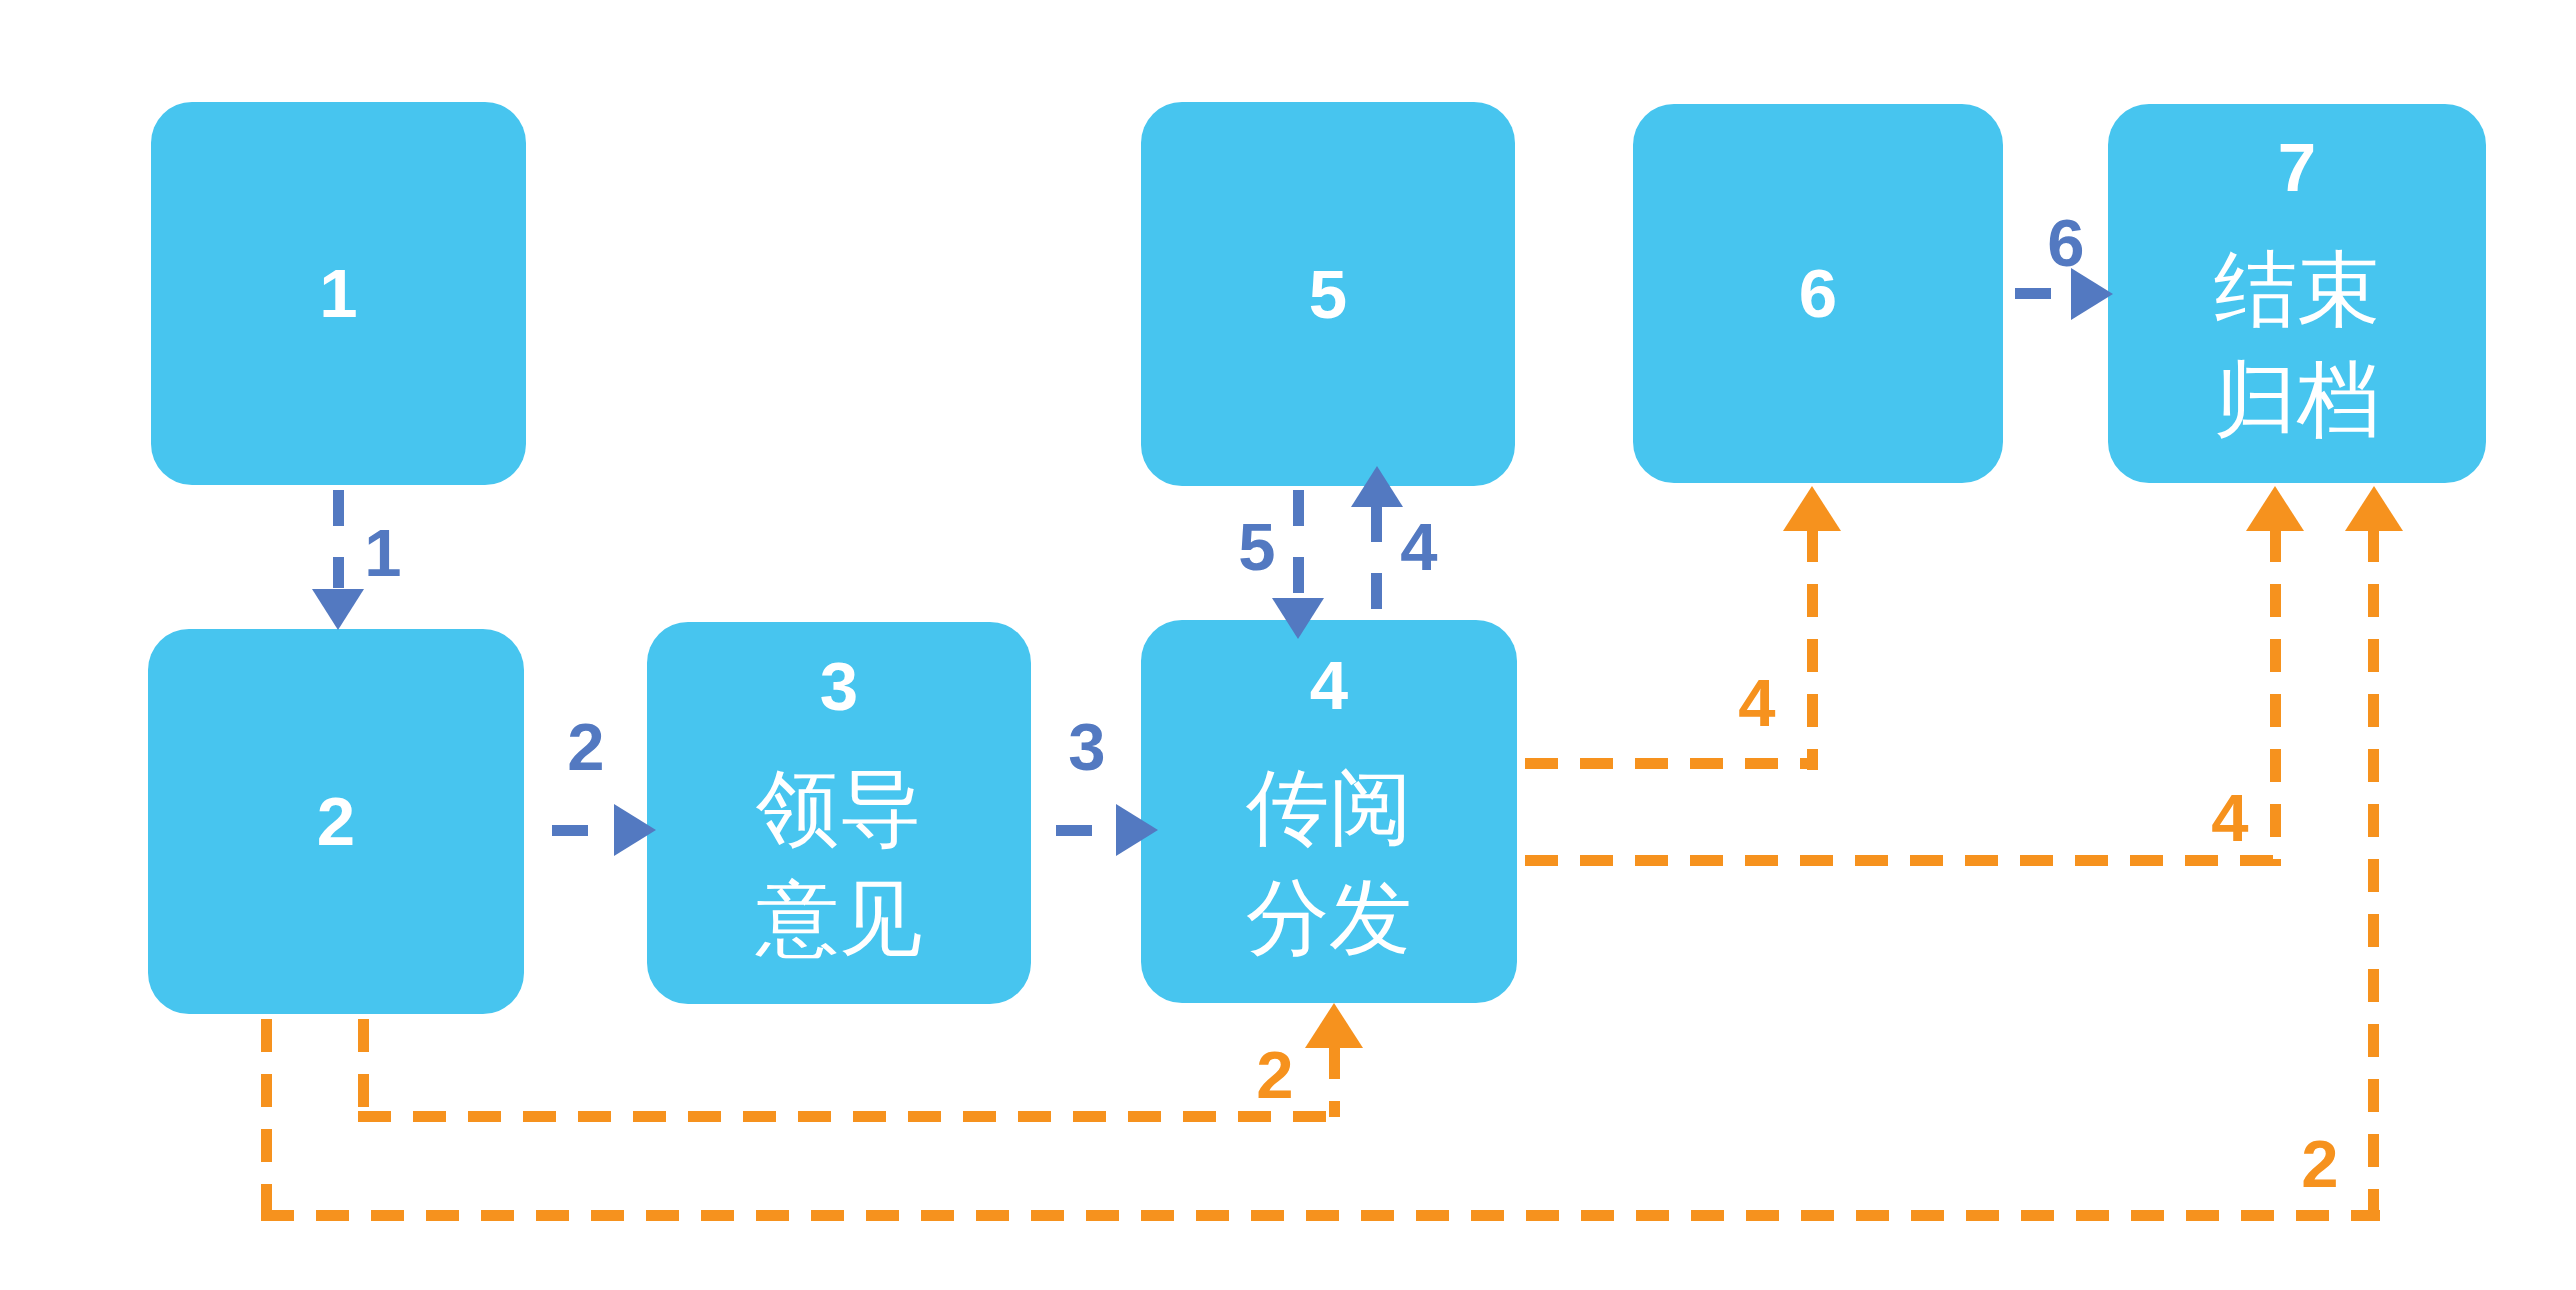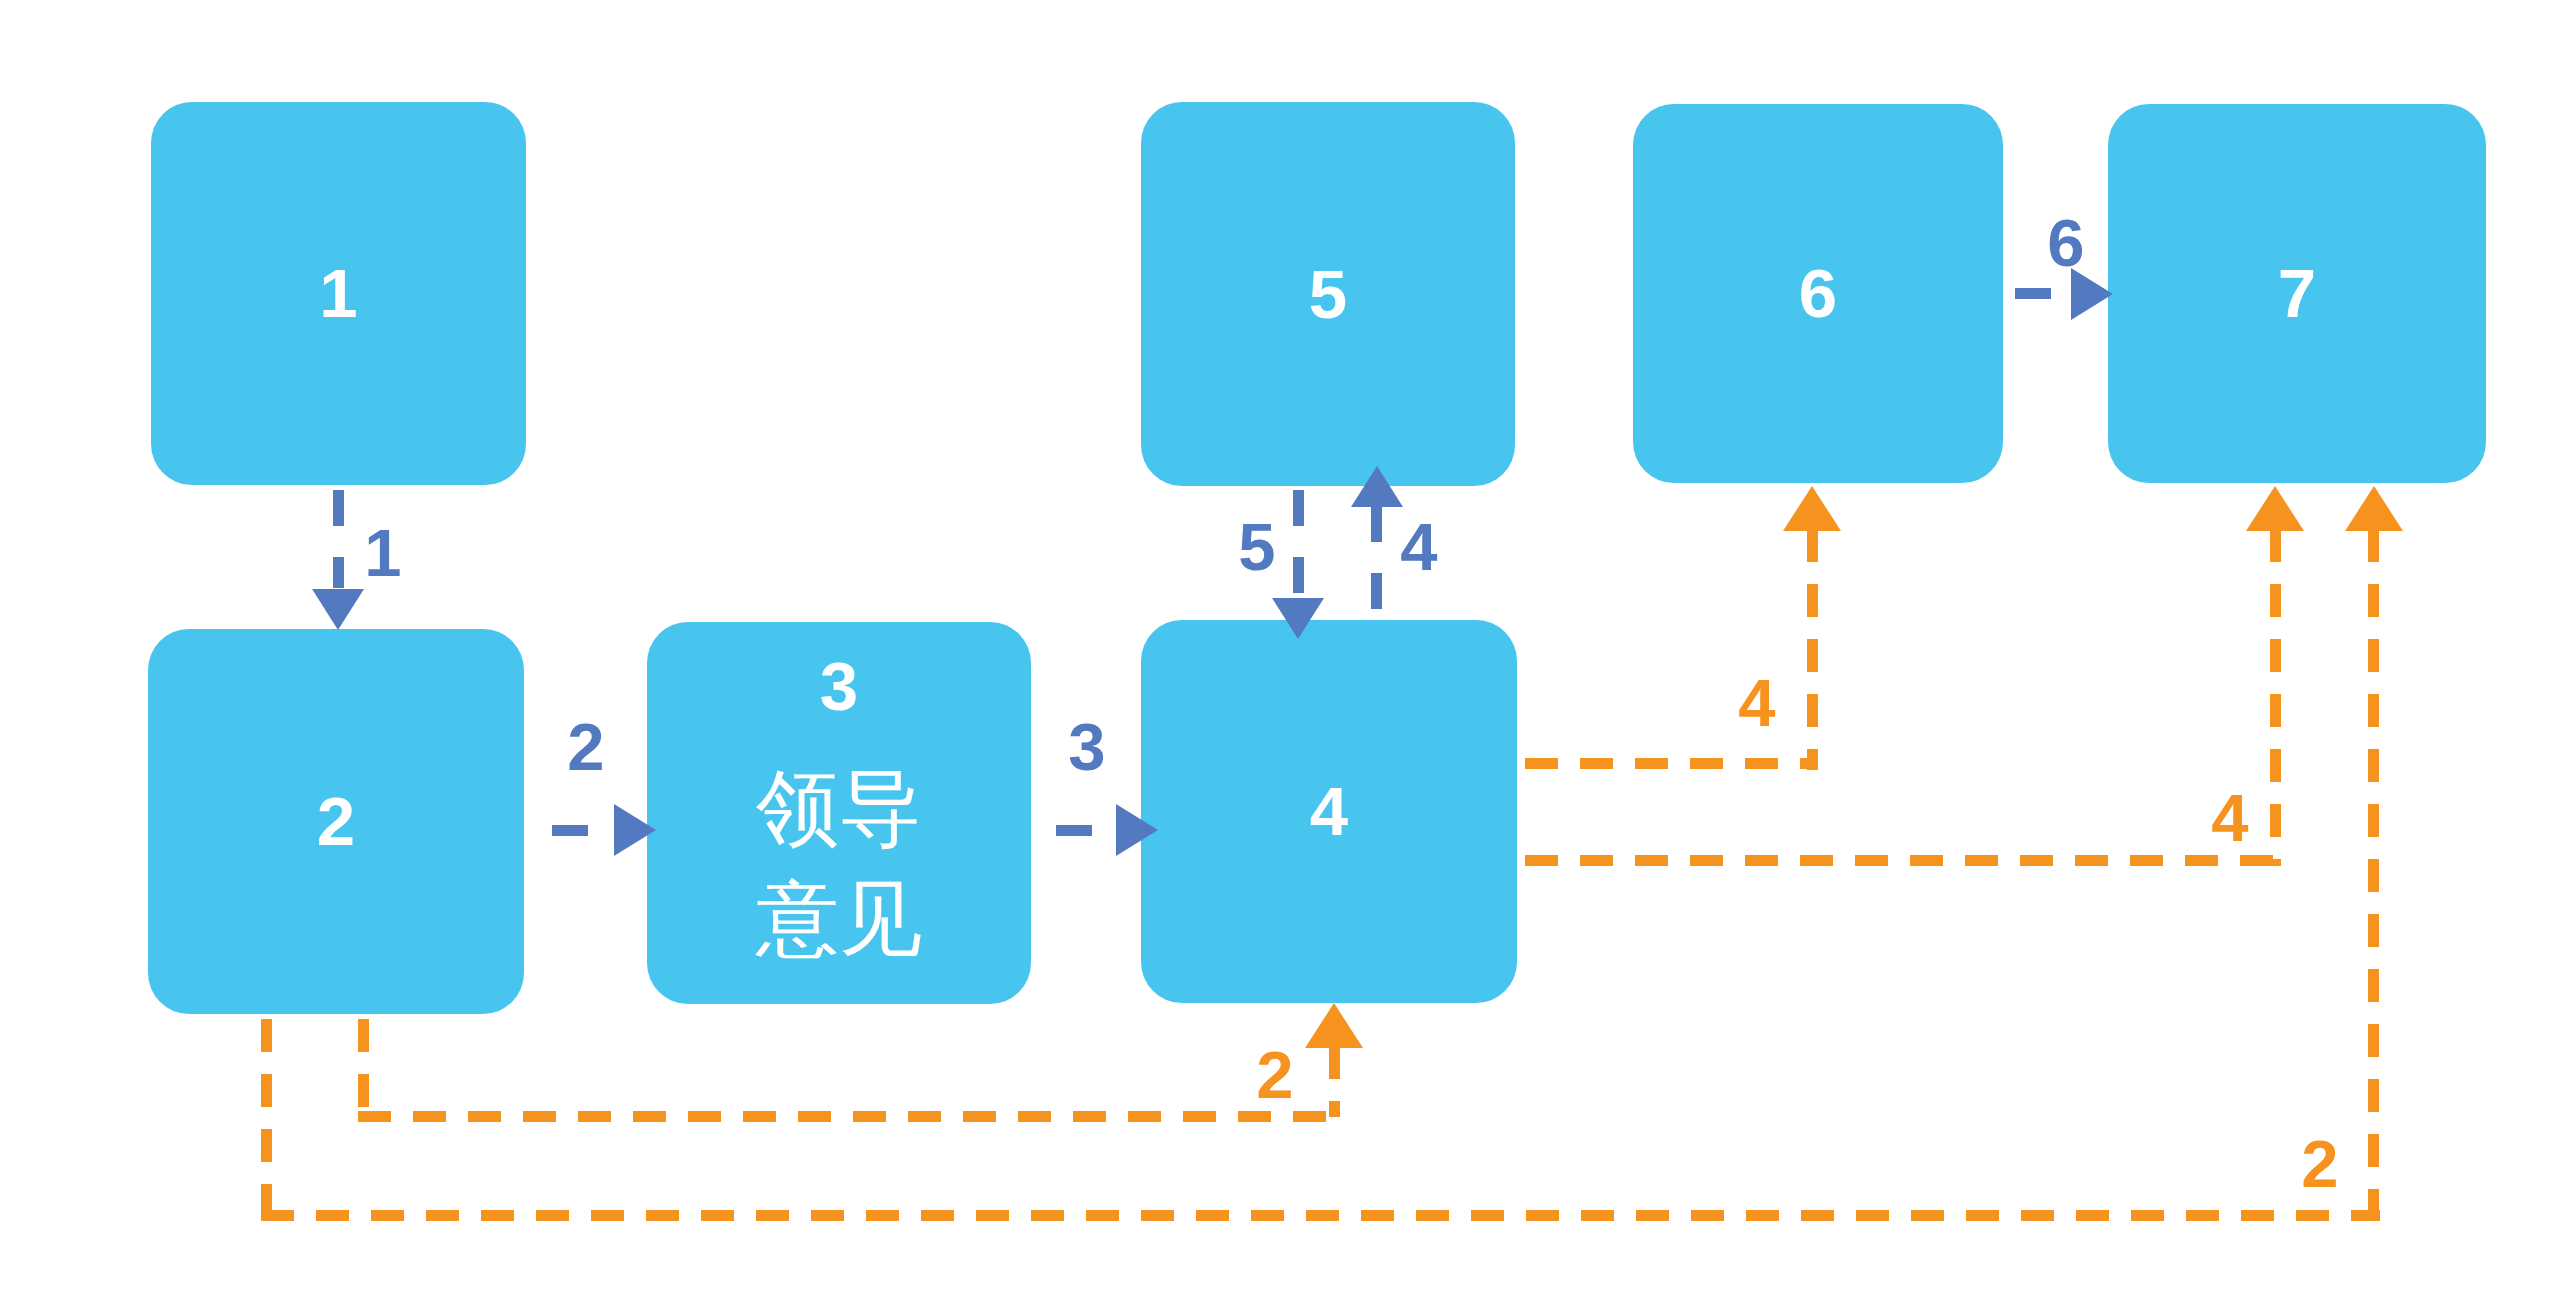--- a/index.html
+++ b/index.html
@@ -63,32 +63,36 @@
   </div>
 
   <div class="node" style="left:647px;top:622px;width:384px;height:382px">
     <div class="num">3</div>
     <div class="label">领导
 意见</div>
   </div>
 
   <div class="node" style="left:1141px;top:620px;width:376px;height:383px">
     <div class="num">4</div>
+    <div class="label">传阅
+分发</div>
   </div>
 
   <div class="node" style="left:1141px;top:102px;width:374px;height:384px">
     <div class="num">5</div>
   </div>
 
   <div class="node" style="left:1633px;top:104px;width:370px;height:379px">
     <div class="num">6</div>
   </div>
 
   <div class="node" style="left:2108px;top:104px;width:378px;height:379px">
     <div class="num">7</div>
+    <div class="label">结束
+归档</div>
   </div>
 
   <div class="edge">
     <div class="vline blue" style="left:333px;top:490px;height:98px"></div>
     <div class="tri tri-down-blue" style="left:312px;top:589px"></div>
     <span class="elabel blue" style="left:383px;top:552px">1</span>
   </div>
 
   <div class="edge">
     <div class="hline blue" style="left:552px;top:825px;width:62px"></div>

